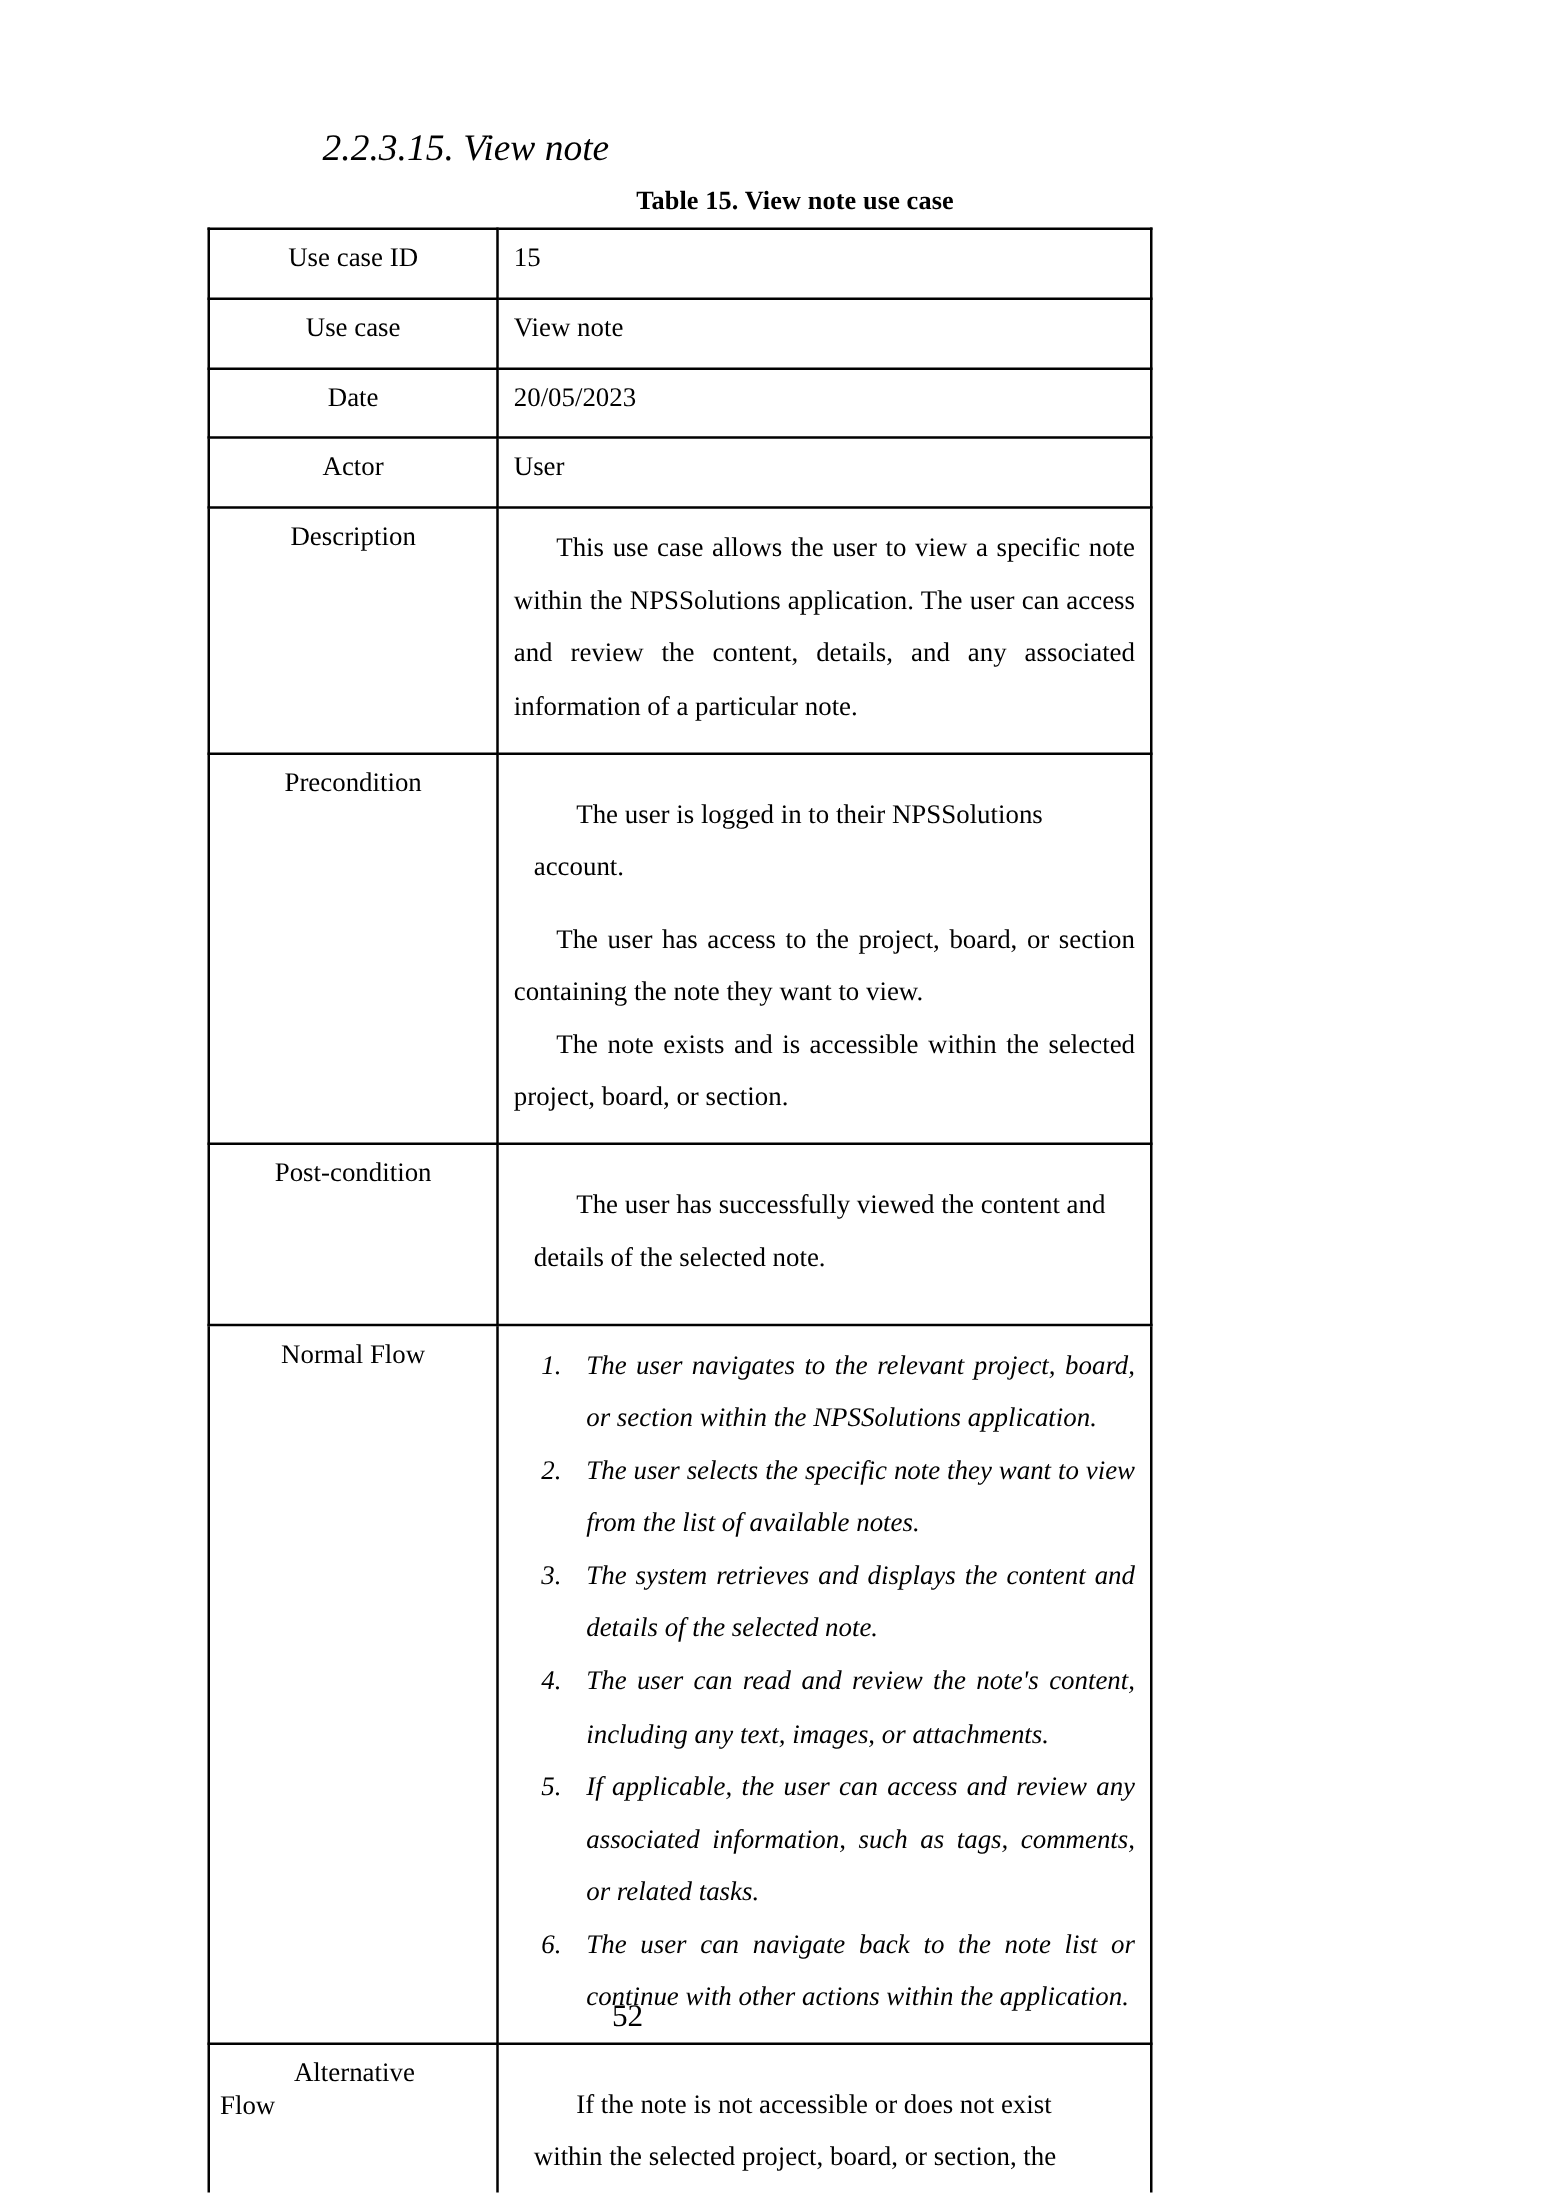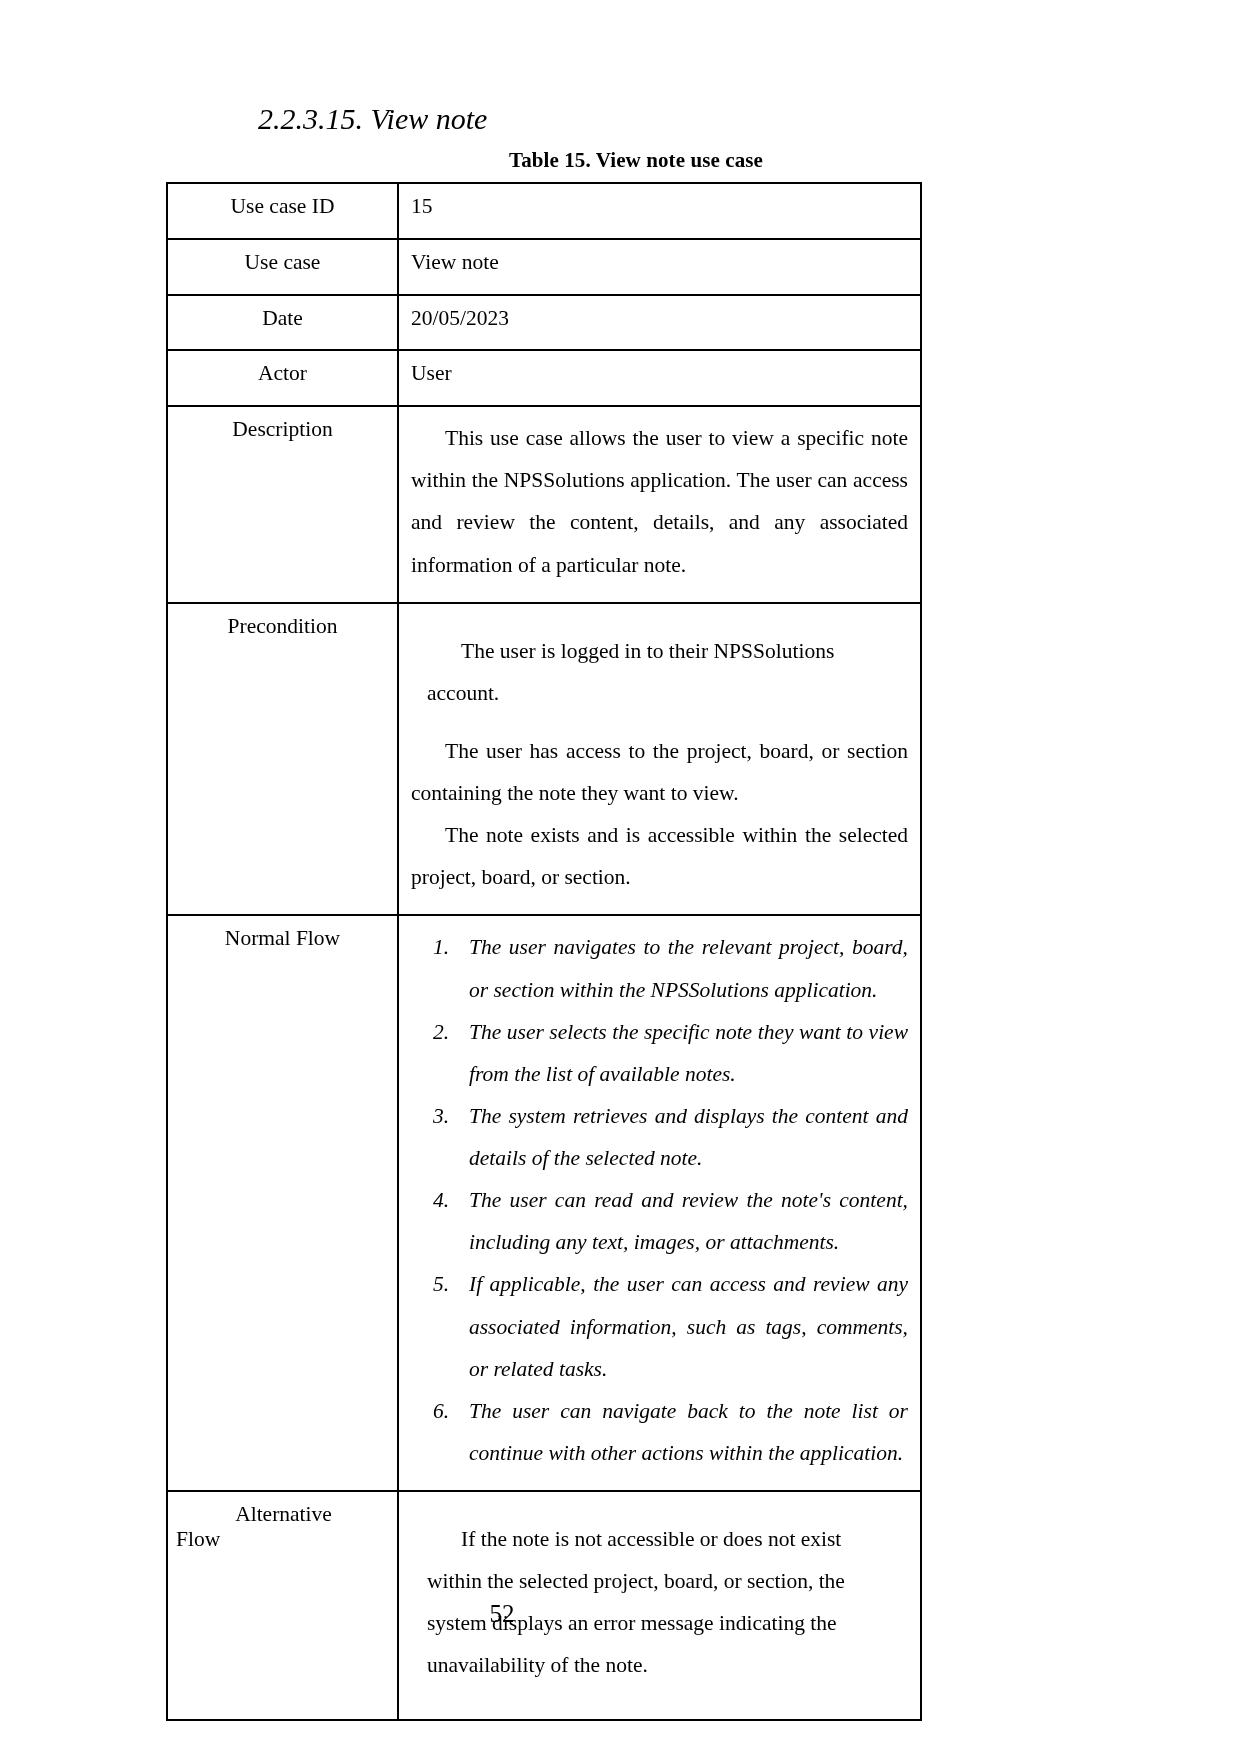--- a/index.html
+++ b/index.html
@@ -200,20 +200,28 @@
         <td class="label">
           <span class="lbl-line">Precondition</span>
         </td>
         <td class="content">
           <p class="para-left">The user is logged in to their NPSSolutions account.</p>
           <p class="para-just">The user has access to the project, board, or section containing the note they want to view.</p>
           <p class="para-just">The note exists and is accessible within the selected project, board, or section.</p>
         </td>
       </tr>
 
+      <tr>
+        <td class="label">
+          <span class="lbl-line">Post-condition</span>
+        </td>
+        <td class="content">
+          <p class="para-left">The user has successfully viewed the content and details of the selected note.</p>
+        </td>
+      </tr>
 
       <tr>
         <td class="label">
           <span class="lbl-line">Normal Flow</span>
         </td>
         <td class="content">
           <ol class="flow-list">
             <li>The user navigates to the relevant project, board, or section within the NPSSolutions application.</li>
             <li>The user selects the specific note they want to view from the list of available notes.</li>
             <li>The system retrieves and displays the content and details of the selected note.</li>

